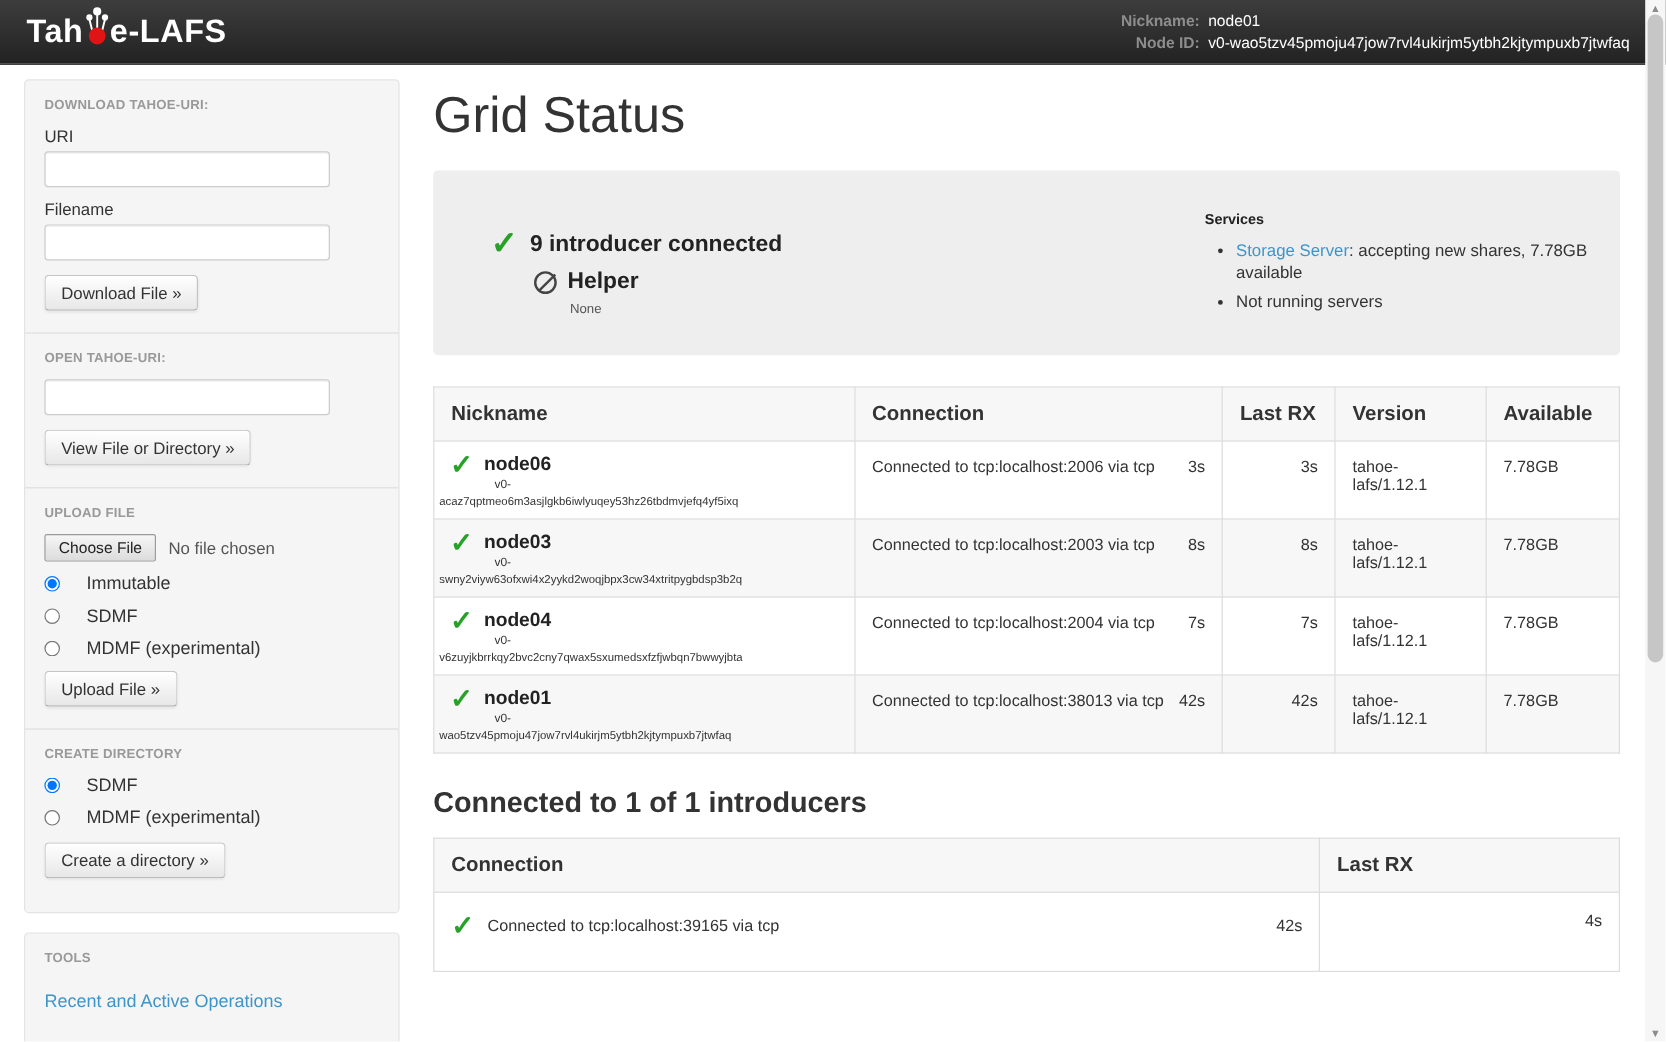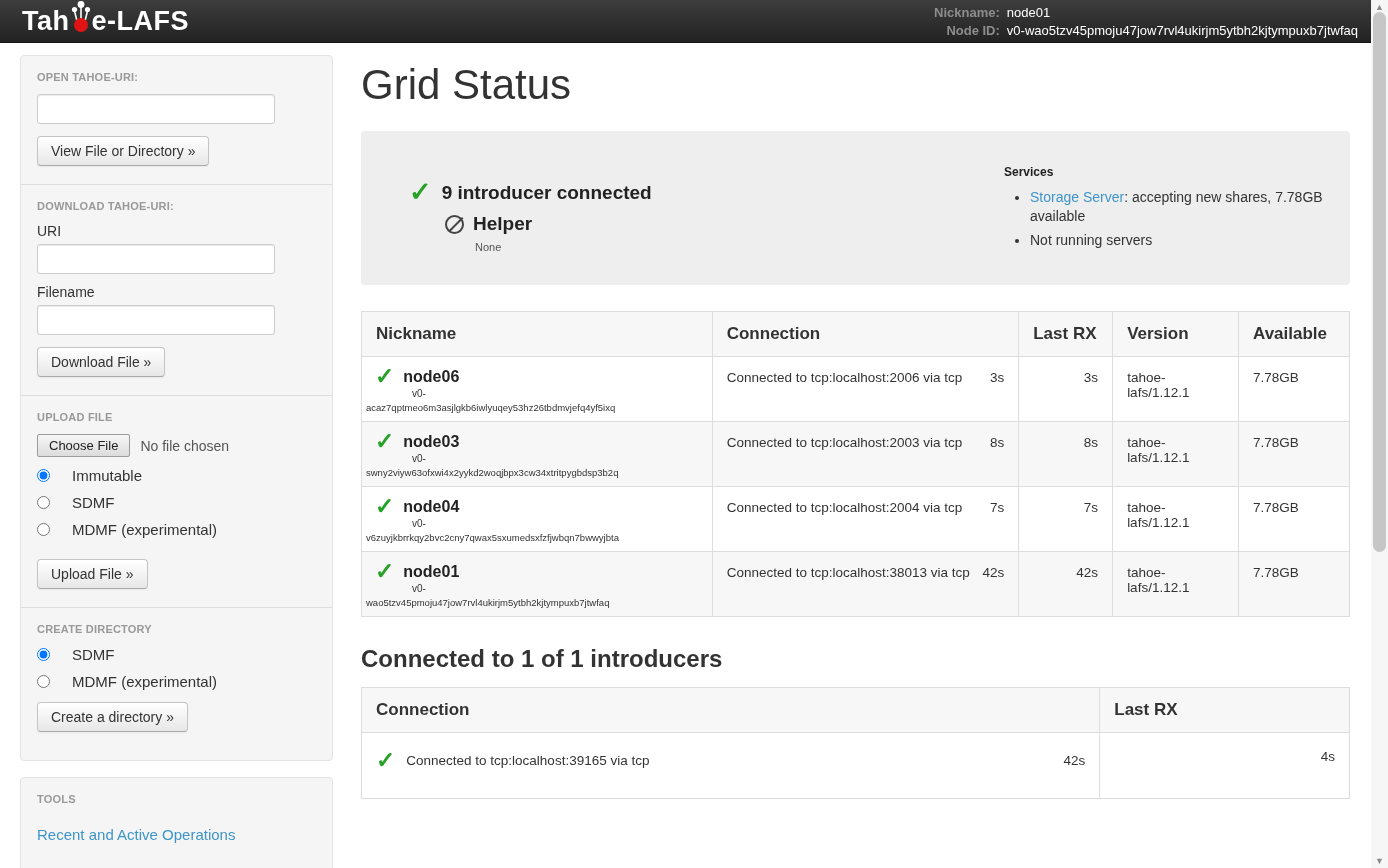--- a/index.html
+++ b/index.html
@@ -3,21 +3,21 @@
 <meta charset="utf-8">
 <style>
   * { box-sizing: border-box; }
   html,body { margin:0; padding:0; }
   body {
     font-family:"Liberation Sans", sans-serif;
     background:#fff; width:1388px; height:868px; overflow:hidden; position:relative;
   }
   
   .topbar {
-    height:43px; background:linear-gradient(#3d3d3d,#222);
+    height:54px; background:linear-gradient(#3d3d3d,#222);
     border-bottom:1px solid #151515;
     display:flex; justify-content:space-between; align-items:center;
     padding:0 30px 0 22px;
   }
   .logo { color:#fff; font-size:27px; font-weight:bold; display:flex; align-items:center; letter-spacing:.5px; }
   .logo svg { margin:0 -1px 4px -1px; }
   .node-info { display:grid; grid-template-columns:auto auto; column-gap:7px; row-gap:3px; font-size:13px; line-height:15px; }
   .node-info .lbl { color:#8d8d8d; font-weight:bold; text-align:right; }
   .node-info .val { color:#fff; }
   
@@ -115,55 +115,55 @@
   <div class="scroll-thumb"></div>
   <div class="scroll-arrow" style="bottom:0;">▼</div>
 </div>
 
 <div class="layout">
 
   <div class="sidebar">
     <div class="panel">
 
       <div class="section">
-        <div class="side-label">OPEN TAHOE-URI:</div>
-        <input class="text-input" type="text" value="" style="">
-        <br>
-        <button class="btn">View File or Directory »</button>
-      </div>
-
-      <div class="section">
         <div class="side-label">DOWNLOAD TAHOE-URI:</div>
         <div class="field-label">URI</div>
         <input class="text-input" type="text" value="" style="">
         <div class="field-label" style="margin-top:10px;">Filename</div>
         <input class="text-input" type="text" value="" style="">
         <br>
         <button class="btn">Download File »</button>
       </div>
 
       <div class="section">
+        <div class="side-label">OPEN TAHOE-URI:</div>
+        <input class="text-input" type="text" value="" style="">
+        <br>
+        <button class="btn">View File or Directory »</button>
+      </div>
+
+      <div class="section">
         <div class="side-label">UPLOAD FILE</div>
         <div class="file-row">
           <span class="file-btn">Choose File</span>
           <span class="file-none">No file chosen</span>
         </div>
         <div class="radio-row">
           <input type="radio" name="upload-format" checked="" style="">
           <span>Immutable</span>
         </div>
         <div class="radio-row">
           <input type="radio" name="upload-format" style="">
           <span>SDMF</span>
         </div>
         <div class="radio-row">
           <input type="radio" name="upload-format" style="">
           <span>MDMF (experimental)</span>
         </div>
-        <button class="btn" style="margin-top:11px;">Upload File »</button>
+        <button class="btn" style="margin-top:0;">Upload File »</button>
       </div>
 
       <div class="section" style="padding-bottom:28px;">
         <div class="side-label">CREATE DIRECTORY</div>
         <div class="radio-row" style="margin-top:6px;">
           <input type="radio" name="mkdir-format" checked="" style="">
           <span>SDMF</span>
         </div>
         <div class="radio-row">
           <input type="radio" name="mkdir-format" style="">

